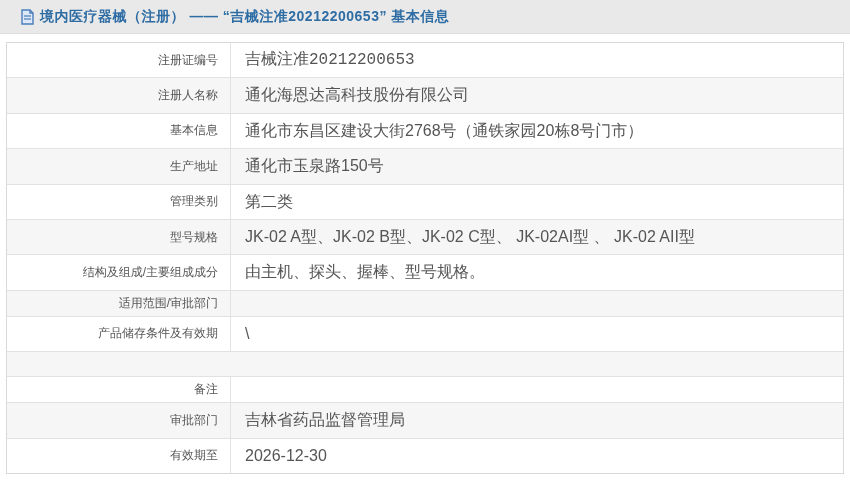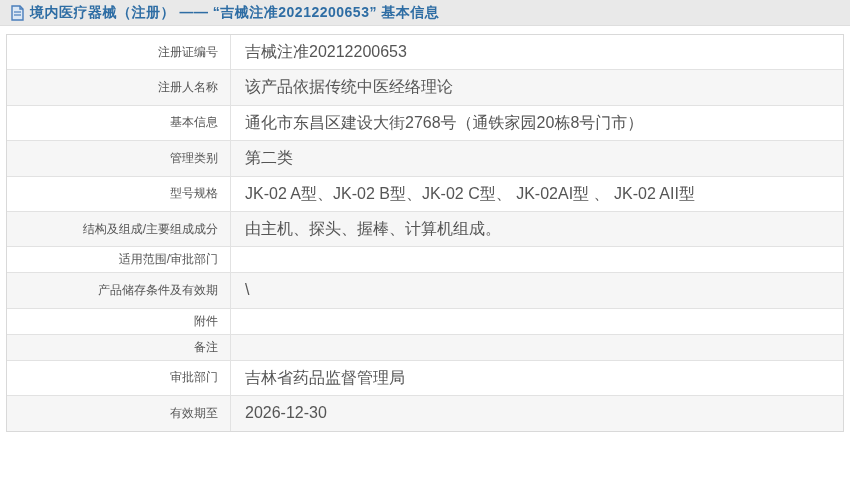--- a/index.html
+++ b/index.html
@@ -7,36 +7,36 @@
     --link-blue:#4a90d2;
     --row-alt:#f6f6f6;
     --border:#e2e2e2;
     --text:#555555;
     --titlebar-bg:#e9e9e9;
   }
   *{box-sizing:border-box;margin:0;padding:0;}
   html,body{width:850px;height:499px;overflow:hidden;background:#ffffff;
     font-family:"Liberation Sans","DejaVu Sans",sans-serif;}
   .titlebar{
-    height:26px;width:100%;background:var(--titlebar-bg);
-    display:flex;align-items:center;padding:0 10px;
+    height:34px;width:100%;background:var(--titlebar-bg);
+    display:flex;align-items:center;padding:0 20px;
     border-bottom:1px solid #dedede;
   }
   .titlebar .doc-icon{display:inline-flex;margin-right:5px;flex:0 0 auto;}
   .titlebar .title{
     color:var(--title-blue);font-size:14px;font-weight:bold;letter-spacing:.5px;
     white-space:nowrap;
   }
   .table-wrap{
     margin:8px 6px 0 6px;
     border:1px solid #d9d9d9;
     background:#fff;
   }
   .row{display:flex;border-top:1px solid var(--border);}
-  .row:first-child{border-top:none;}
+  .row:first-child{border-top:none;font-family:Liberation Mono, monospace;}
   .row:nth-child(even){background:var(--row-alt);}
   .cell-label{
     width:224px;flex:0 0 224px;
     display:flex;align-items:center;justify-content:flex-end;
     padding:4px 12px 4px 6px;
     border-right:1px solid var(--border);
     color:var(--text);font-size:12px;min-height:24px;
     text-align:right;gap:3px;
   }
   .cell-value{
@@ -67,29 +67,37 @@
       </div>
       <div class="cell-value">
         <span>吉械注准20212200653</span>
       </div>
     </div>
     <div class="row">
       <div class="cell-label">
         <span>注册人名称</span>
       </div>
       <div class="cell-value">
-        <span>该产品依据传统中医经络理论</span>
+        <span>通化海恩达高科技股份有限公司</span>
       </div>
     </div>
     <div class="row">
       <div class="cell-label">
         <span>基本信息</span>
       </div>
       <div class="cell-value">
         <span>通化市东昌区建设大街2768号（通铁家园20栋8号门市）</span>
+      </div>
+    </div>
+    <div class="row">
+      <div class="cell-label">
+        <span>生产地址</span>
+      </div>
+      <div class="cell-value">
+        <span>通化市玉泉路150号</span>
       </div>
     </div>
     <div class="row">
       <div class="cell-label">
         <span>管理类别</span>
       </div>
       <div class="cell-value">
         <span>第二类</span>
       </div>
     </div>
@@ -99,40 +107,37 @@
       </div>
       <div class="cell-value">
         <span>JK-02 A型、JK-02 B型、JK-02 C型、 JK-02AI型 、 JK-02 AII型</span>
       </div>
     </div>
     <div class="row">
       <div class="cell-label">
         <span>结构及组成/主要组成成分</span>
       </div>
       <div class="cell-value">
-        <span>由主机、探头、握棒、计算机组成。</span>
+        <span>由主机、探头、握棒、型号规格。</span>
       </div>
     </div>
     <div class="row">
       <div class="cell-label">
         <span>适用范围/审批部门</span>
       </div>
     </div>
     <div class="row">
       <div class="cell-label">
         <span>产品储存条件及有效期</span>
       </div>
       <div class="cell-value">
         <span>\</span>
       </div>
     </div>
     <div class="row">
-      <div class="cell-label">
-        <span>附件</span>
-      </div>
       <div class="cell-value">
         <span></span>
       </div>
     </div>
     <div class="row">
       <div class="cell-label">
         <span>备注</span>
       </div>
       <div class="cell-value">
         <span></span>

